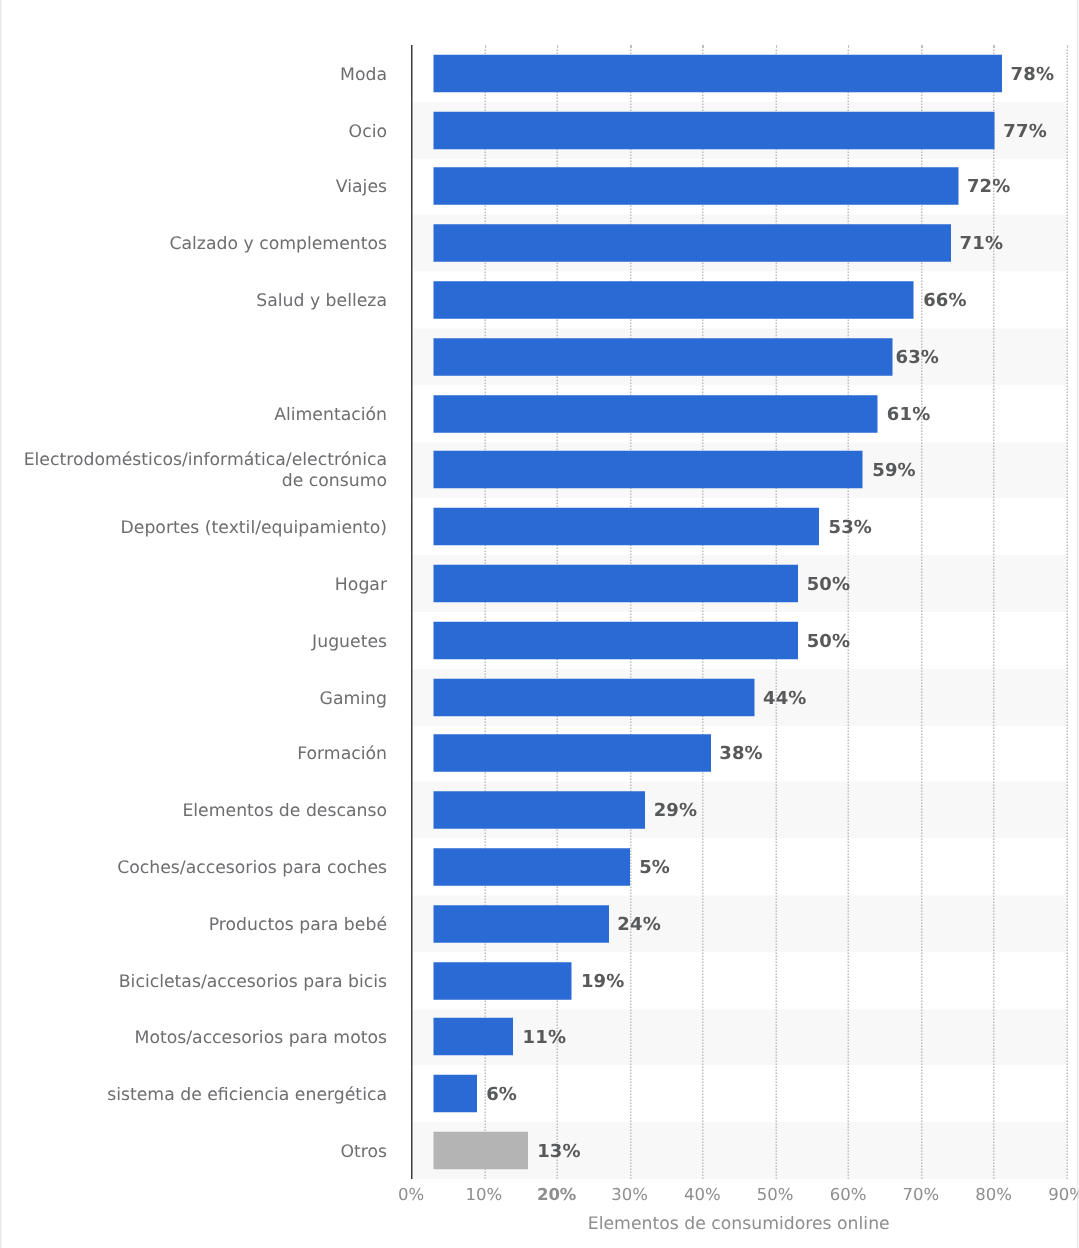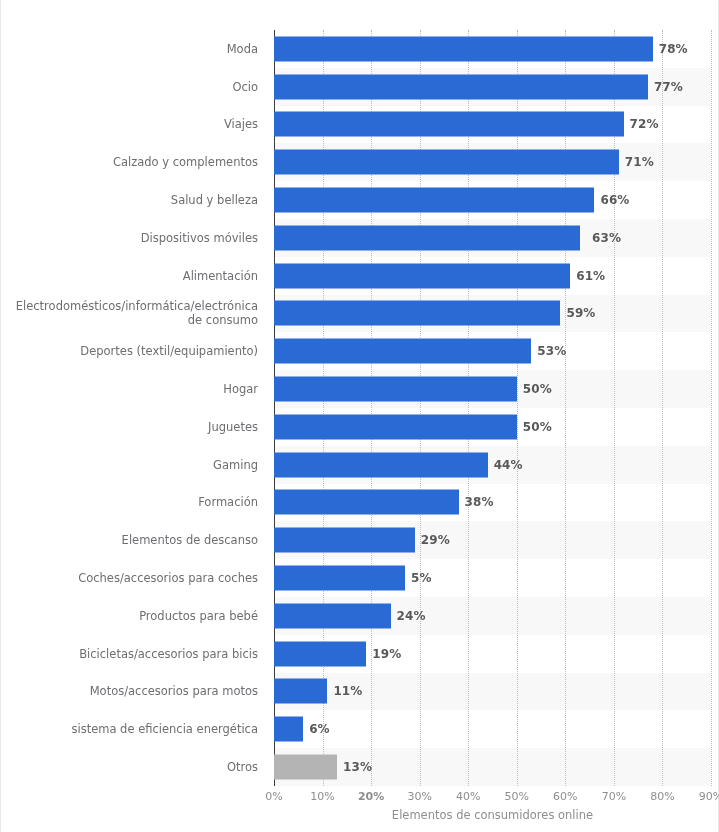--- a/index.html
+++ b/index.html
@@ -65,20 +65,21 @@
   }
   .gridline.zero-line {
     border-left: 1px solid #3c3c3c;
   }
 
   
   .bars-layer {
     position: absolute;
     inset: 0;
     z-index: 2;
+    margin-left: 15px;
   }
   .bar-row {
     position: absolute;
     left: 0;
     right: 0;
     display: block;
   }
   .bar {
     position: absolute;
     left: 0;
@@ -172,25 +173,20 @@
         </div>
       </div>
       <div class="cat-label" style="top: 113.4px; height: 37.8px;">
         <div>
           <span>Calzado y complementos</span>
         </div>
       </div>
       <div class="cat-label" style="top: 151.2px; height: 37.8px;">
         <div>
           <span>Salud y belleza</span>
-        </div>
-      </div>
-      <div class="cat-label" style="top: 189px; height: 37.8px;">
-        <div>
-          <span>Dispositivos móviles</span>
         </div>
       </div>
       <div class="cat-label" style="top: 226.8px; height: 37.8px;">
         <div>
           <span>Alimentación</span>
         </div>
       </div>
       <div class="cat-label" style="top: 264.6px; height: 37.8px;">
         <div>
           <span>Electrodomésticos/informática/electrónica</span>
@@ -310,21 +306,21 @@
         <div class="bar-row" style="top: 113.4px; height: 37.8px;">
           <div class="bar" style="width: 344.744px; background: rgb(42, 106, 212);"></div>
           <div class="bar-value" style="left: 350.744px;">71%</div>
         </div>
         <div class="bar-row" style="top: 151.2px; height: 37.8px;">
           <div class="bar" style="width: 320.467px; background: rgb(42, 106, 212);"></div>
           <div class="bar-value" style="left: 326.467px;">66%</div>
         </div>
         <div class="bar-row" style="top: 189px; height: 37.8px;">
           <div class="bar" style="width: 305.9px; background: rgb(42, 106, 212);"></div>
-          <div class="bar-value" style="left: 318px;">63%</div>
+          <div class="bar-value" style="left: 308px;">63%</div>
         </div>
         <div class="bar-row" style="top: 226.8px; height: 37.8px;">
           <div class="bar" style="width: 296.189px; background: rgb(42, 106, 212);"></div>
           <div class="bar-value" style="left: 302.189px;">61%</div>
         </div>
         <div class="bar-row" style="top: 264.6px; height: 37.8px;">
           <div class="bar" style="width: 286.478px; background: rgb(42, 106, 212);"></div>
           <div class="bar-value" style="left: 292.478px;">59%</div>
         </div>
         <div class="bar-row" style="top: 302.4px; height: 37.8px;">

